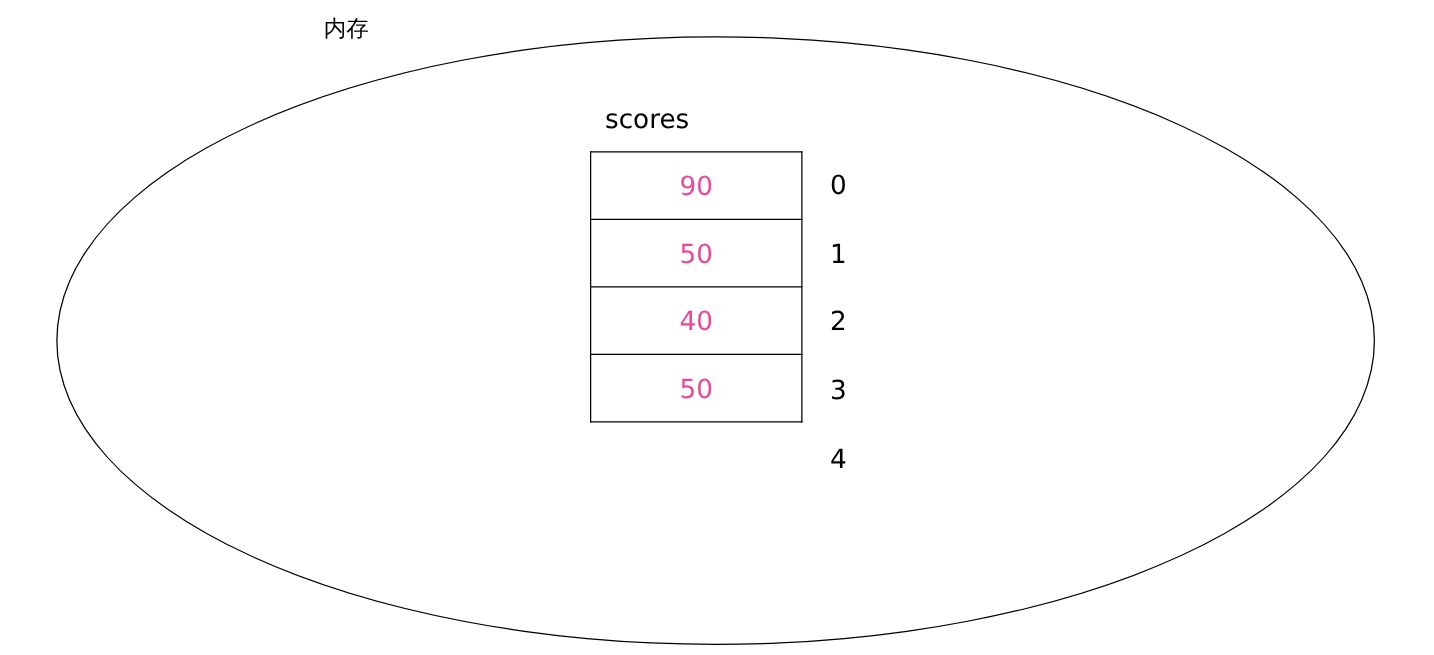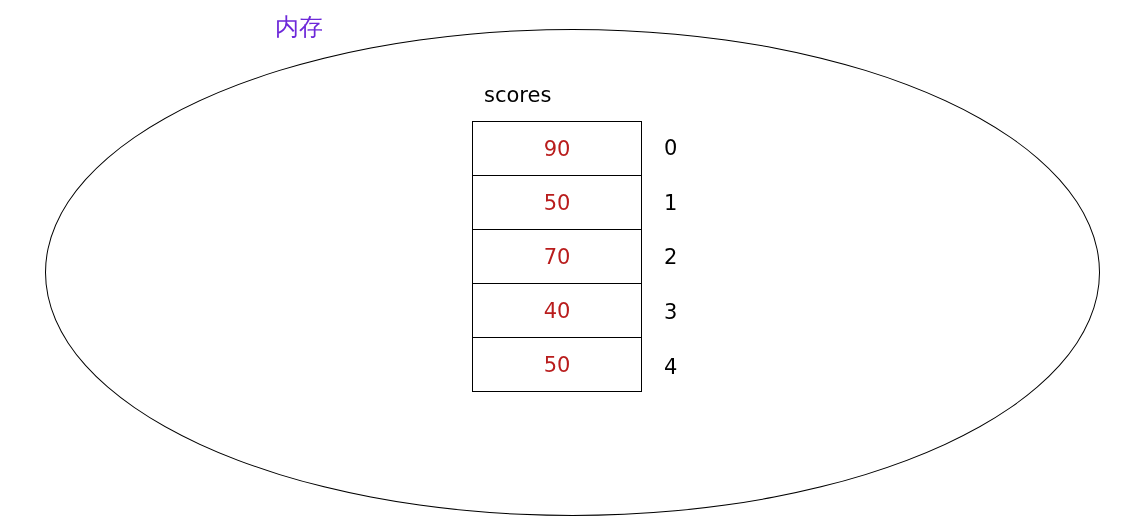--- a/index.html
+++ b/index.html
@@ -21,24 +21,24 @@
     top: 29px;
     width: 1055px;
     height: 487px;
     border: 1px solid #000000;
     border-radius: 50%;
     box-sizing: border-box;
     background: transparent;
   }
   #memory-label {
     position: absolute;
-    left: 275px;
+    left: 259px;
     top: 15px;
-    font-size: 24px;
-    color: #6d28d9;
+    font-size: 18px;
+    color: #000000;
     white-space: nowrap;
     line-height: 1;
   }
   #array-title {
     position: absolute;
     left: 484px;
     top: 85px;
     font-size: 21px;
     color: #000000;
     white-space: nowrap;
@@ -51,21 +51,21 @@
     width: 170px;
     border-collapse: collapse;
     table-layout: fixed;
   }
   #array-table td.cellbox {
     border: 1px solid #000000;
     height: 53px;
     text-align: center;
     vertical-align: middle;
     font-size: 21px;
-    color: #b91c1c;
+    color: #ec4899;
     padding: 0;
   }
   .idx-col {
     position: absolute;
     left: 642px;
     top: 121px;
     width: 70px;
   }
   .idx-cell {
     height: 54.6px;
@@ -91,23 +91,20 @@
 
   <table id="array-table">
     <tbody>
       <tr>
         <td class="cellbox">90</td>
       </tr>
       <tr>
         <td class="cellbox">50</td>
       </tr>
       <tr>
-        <td class="cellbox">70</td>
-      </tr>
-      <tr>
         <td class="cellbox">40</td>
       </tr>
       <tr>
         <td class="cellbox">50</td>
       </tr>
     </tbody>
   </table>
 
   <div class="idx-col">
     <div class="idx-cell">0</div>

